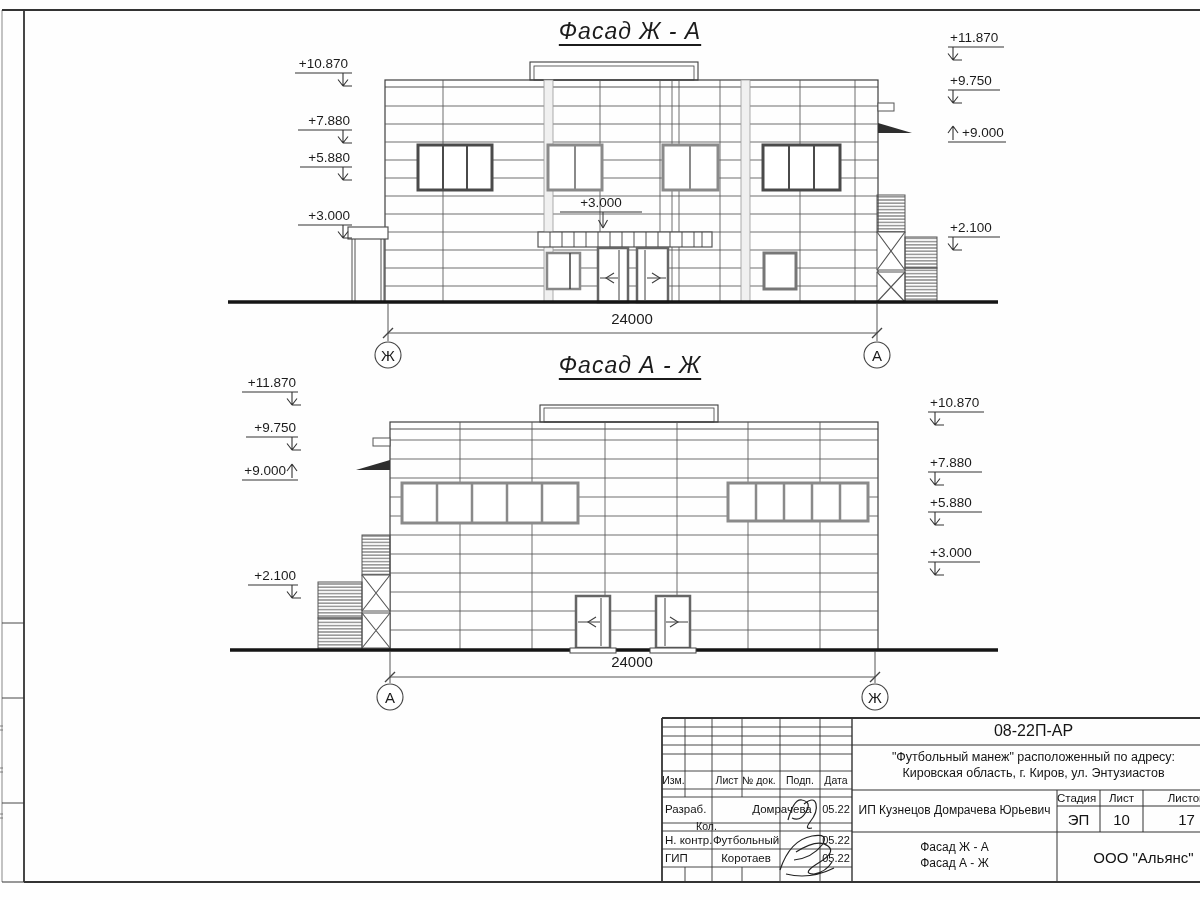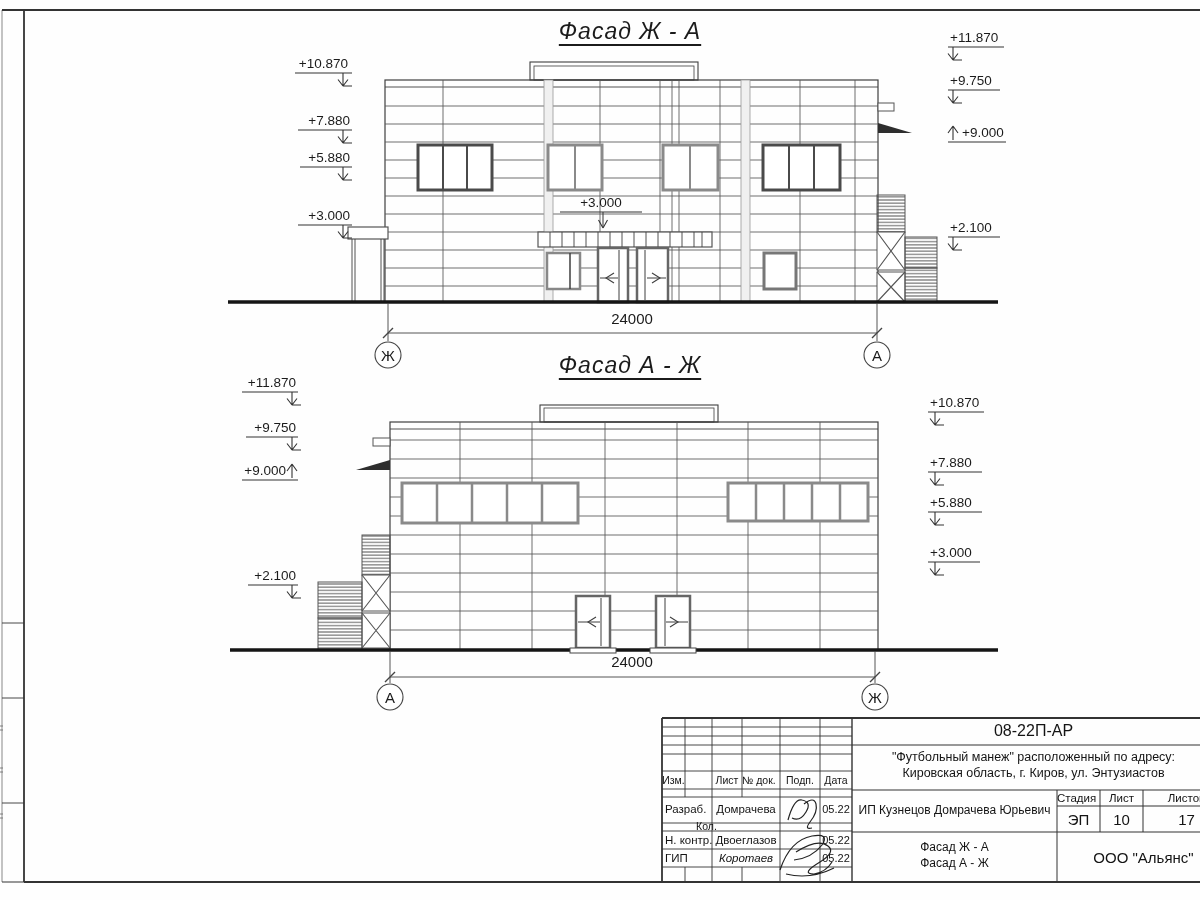--- a/index.html
+++ b/index.html
@@ -228,27 +228,27 @@
 <div class="ovl tbt" style="left:852px;top:766px;width:363px;text-align:center;font-size:12.5px;">Кировская область, г. Киров, ул. Энтузиастов</div>
 
 <div class="ovl tbt" style="left:662px;top:774px;width:23px;text-align:center;font-size:10.5px;">Изм.</div>
 <div class="ovl tbt" style="left:685px;top:820px;width:27px;text-align:center;font-size:10.5px;padding-left:8px;">Кол.</div>
 <div class="ovl tbt" style="left:712px;top:774px;width:30px;text-align:center;font-size:10.5px;">Лист</div>
 <div class="ovl tbt" style="left:742px;top:774px;width:16px;text-align:center;font-size:10.5px;">№ док.</div>
 <div class="ovl tbt" style="left:780px;top:774px;width:40px;text-align:center;font-size:10.5px;">Подп.</div>
 <div class="ovl tbt" style="left:820px;top:774px;width:32px;text-align:center;font-size:10.5px;">Дата</div>
 
 <div class="ovl tbt" style="left:665px;top:803px;width:48px;font-size:11.5px;">Разраб.</div>
-<div class="ovl tbt" style="left:712px;top:803px;width:68px;text-align:center;font-size:11.5px;">Домрачева</div>
+<div class="ovl tbt" style="left:712px;top:803px;width:68px;text-align:center;font-size:11.5px;padding-left:36px;">Домрачева</div>
 <div class="ovl tbt" style="left:820px;top:803px;width:32px;text-align:center;font-size:11px;">05.22</div>
 <div class="ovl tbt" style="left:665px;top:834px;width:50px;font-size:11.5px;">Н. контр.</div>
-<div class="ovl tbt" style="left:712px;top:834px;width:68px;text-align:center;font-size:11.5px;">Двоеглазов</div>
+<div class="ovl tbt" style="left:712px;top:834px;width:68px;text-align:center;font-size:11.5px;">Футбольный</div>
 <div class="ovl tbt" style="left:820px;top:834px;width:32px;text-align:center;font-size:11px;">05.22</div>
 <div class="ovl tbt" style="left:665px;top:852px;width:48px;font-size:11.5px;">ГИП</div>
-<div class="ovl tbt" style="left:712px;top:852px;width:68px;text-align:center;font-size:11.5px;font-style:italic;">Коротаев</div>
+<div class="ovl tbt" style="left:712px;top:852px;width:68px;text-align:center;font-size:11.5px;">Коротаев</div>
 <div class="ovl tbt" style="left:820px;top:852px;width:32px;text-align:center;font-size:11px;">05.22</div>
 
 <div class="ovl tbt" style="left:852px;top:804px;width:205px;text-align:center;font-size:12px;">ИП Кузнецов Домрачева Юрьевич</div>
 <div class="ovl tbt" style="left:1057px;top:792px;width:32px;text-align:center;font-size:11.5px;">Стадия</div>
 <div class="ovl tbt" style="left:1100px;top:792px;width:43px;text-align:center;font-size:11.5px;">Лист</div>
 <div class="ovl tbt" style="left:1143px;top:792px;width:87px;text-align:center;font-size:11.5px;">Листов</div>
 <div class="ovl tbt" style="left:1057px;top:811px;width:43px;text-align:center;font-size:15px;">ЭП</div>
 <div class="ovl tbt" style="left:1100px;top:811px;width:43px;text-align:center;font-size:15px;">10</div>
 <div class="ovl tbt" style="left:1143px;top:811px;width:87px;text-align:center;font-size:15px;">17</div>
 

